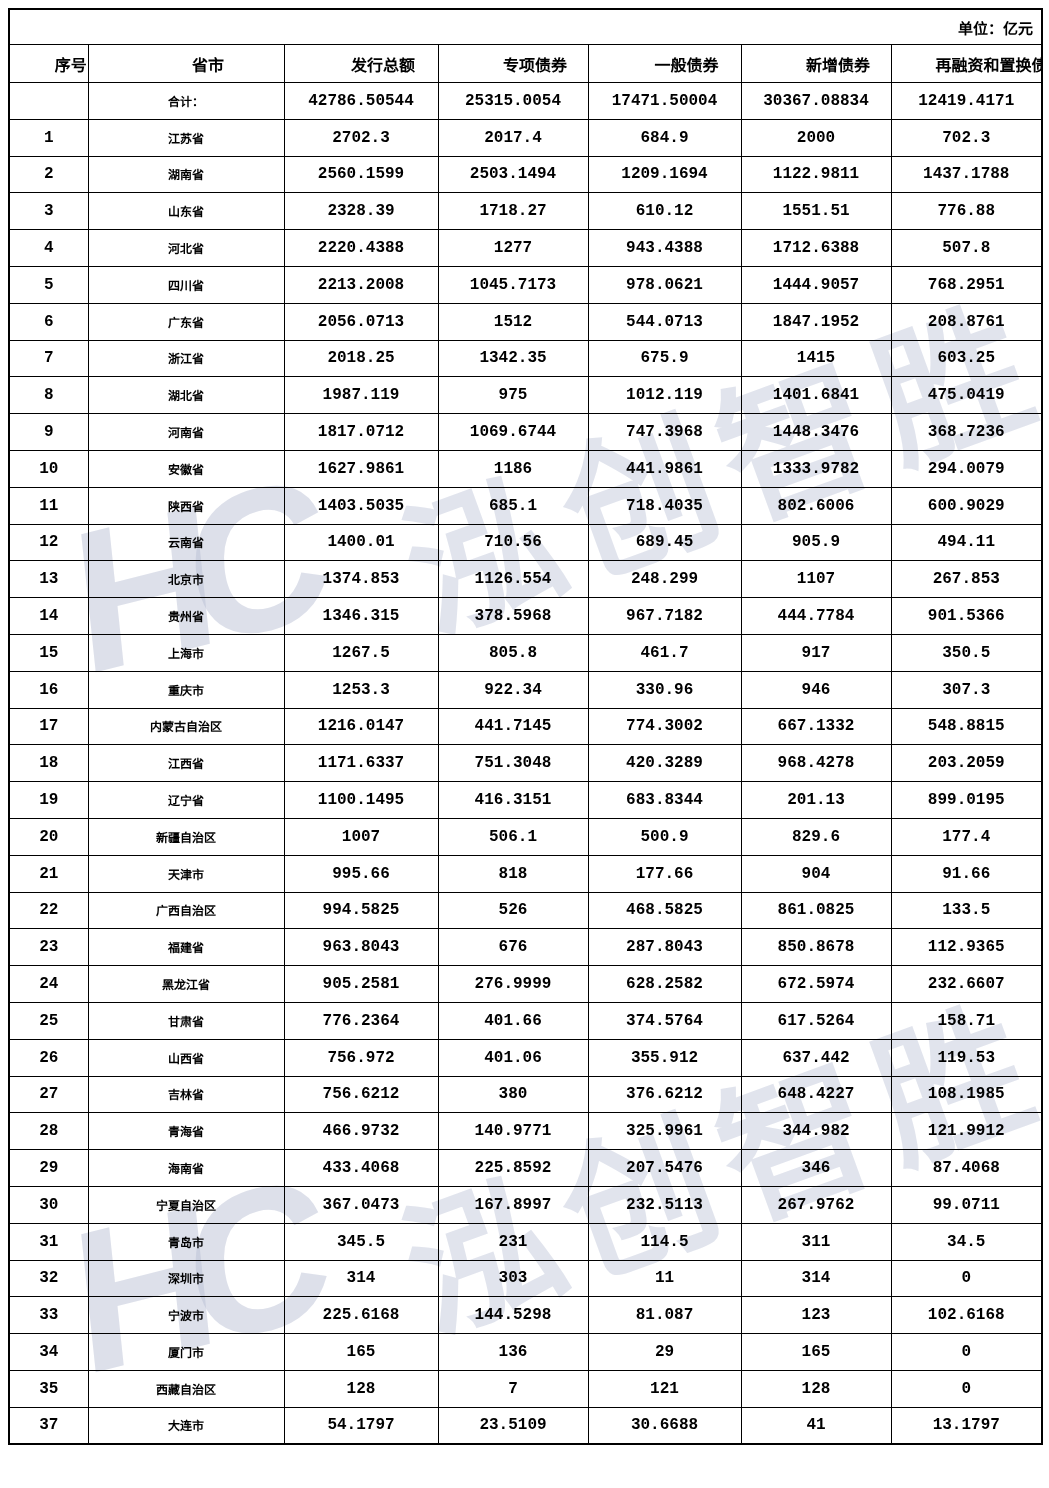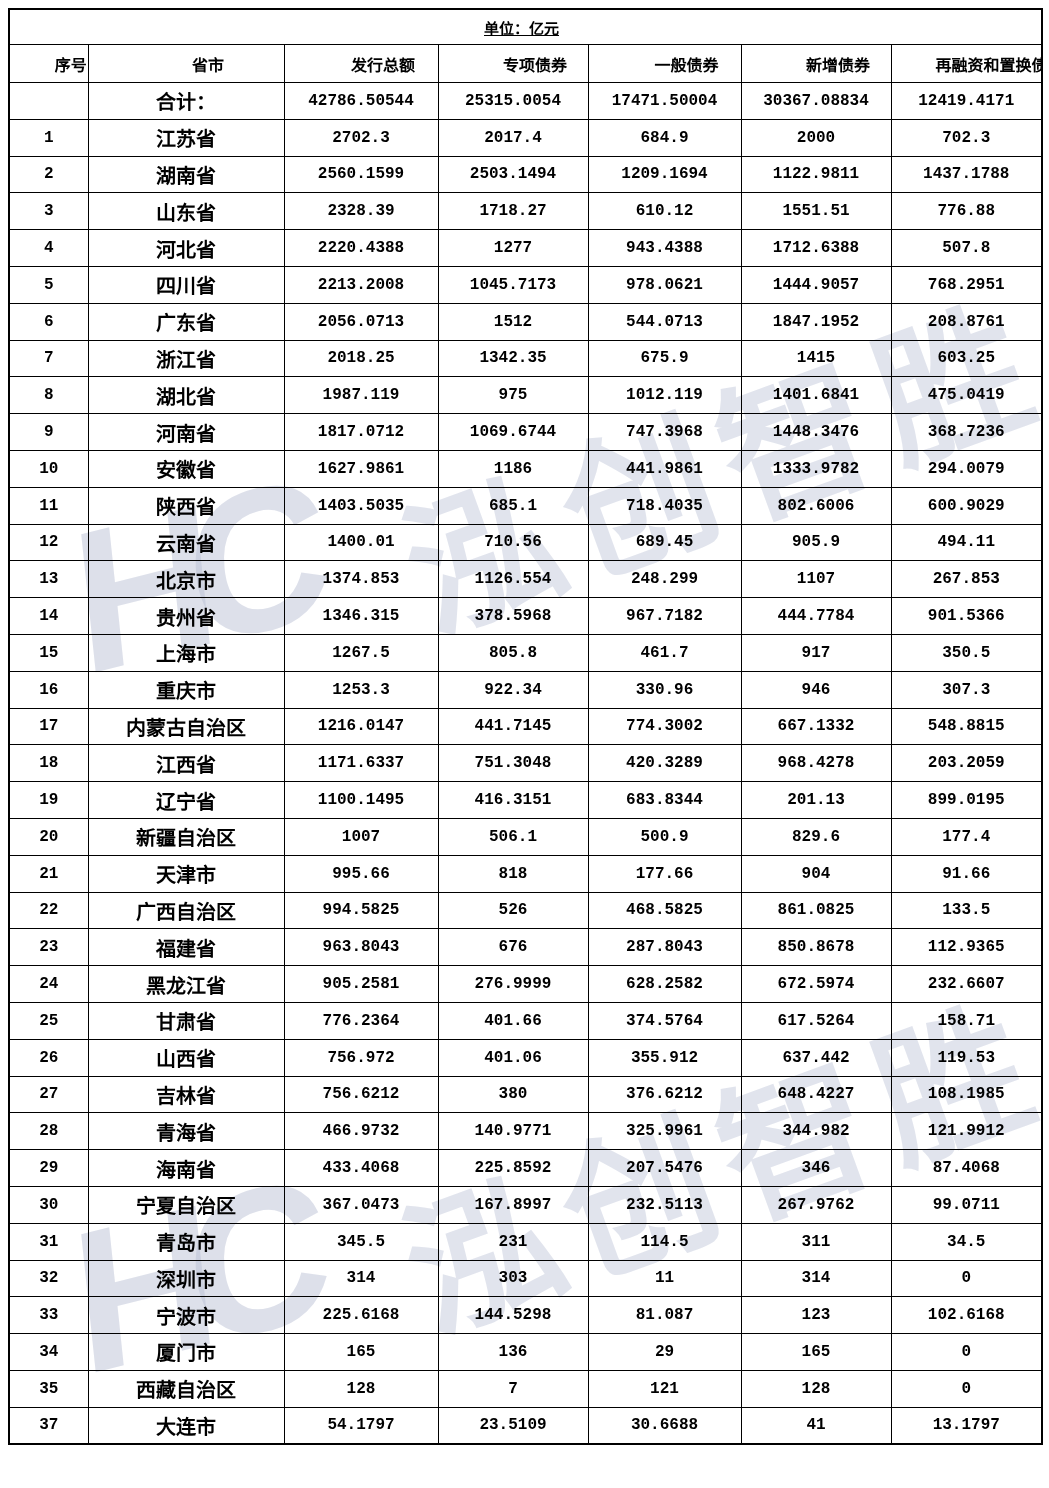--- a/index.html
+++ b/index.html
@@ -71,41 +71,41 @@
     text-align: center;
     vertical-align: middle;
     padding: 0;
     overflow: hidden;
     white-space: nowrap;
   }
   table.sheet-table { border: 2px solid #000; }
 
   tr.unit-row td {
     height: 34px;
+    text-align: right;
     padding-right: 8px;
     font-size: 15px;
     font-weight: 700;
     border-left: none;
     border-right: none;
-    text-decoration: underline;
   }
   tr.head-row th {
     height: 37px;
     font-size: 16px;
     font-weight: 700;
     padding-left: 44px;
   }
   tbody tr.data-row { height: 36.8px; }
   td.c-seq, td.c-num {
     font-family: "Liberation Mono", "DejaVu Sans Mono", monospace;
     font-size: 16px;
     font-weight: 700;
   }
   td.c-name {
-    font-size: 20px;
+    font-size: 12px;
     font-weight: 700;
     margin-left: 12px;
   }
   tr.total-row td { font-weight: 700; }
 </style>
 </head>
 <body>
 
 <div class="sheet">
 

